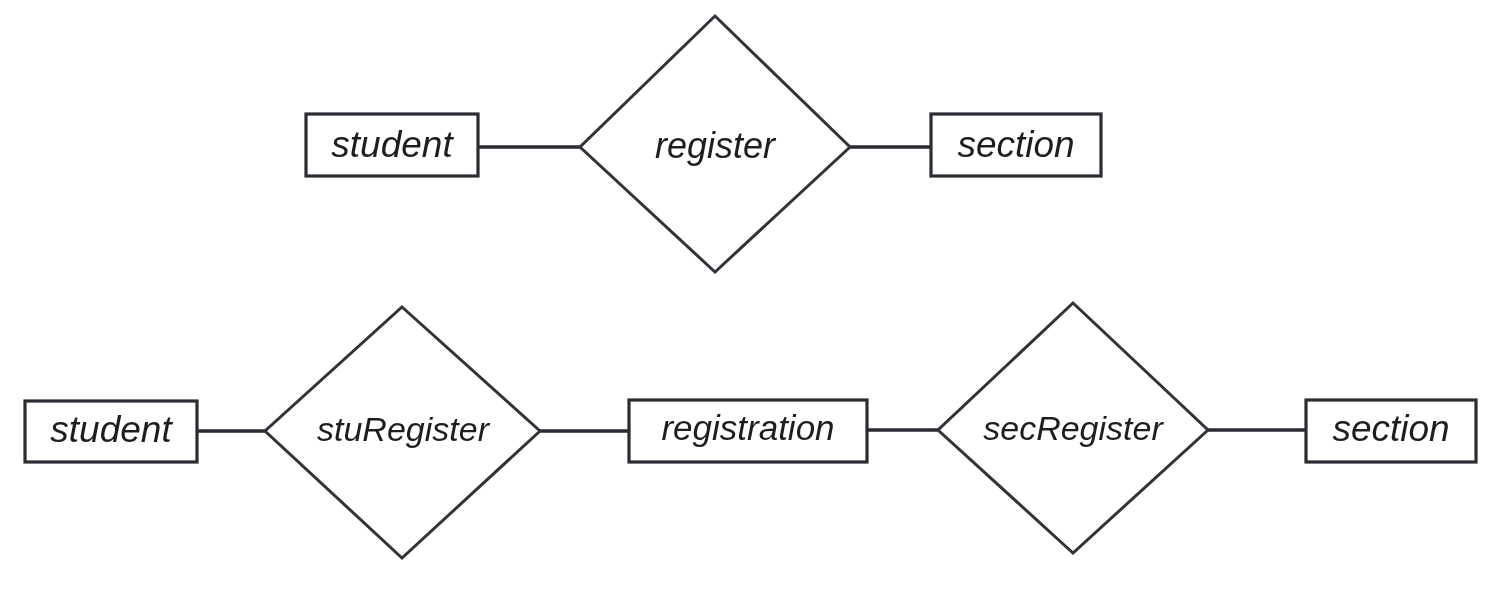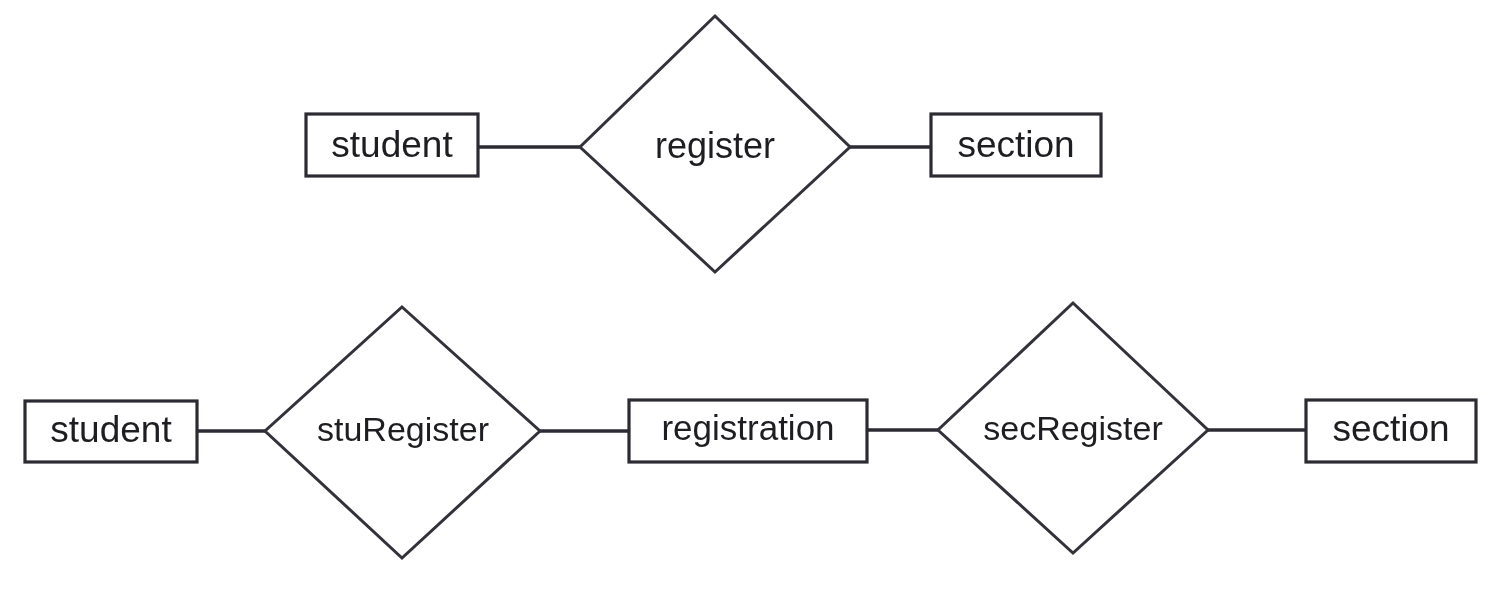--- a/index.html
+++ b/index.html
@@ -14,20 +14,21 @@
     position: relative;
     overflow: hidden;
     font-family: "Liberation Sans", sans-serif;
   }
   #diagram-canvas {
     position: absolute;
     left: 0;
     top: 0;
     width: 1500px;
     height: 589px;
+    font-style: italic;
   }
   .er-svg {
     display: block;
     width: 1500px;
     height: 589px;
   }
   .shape-stroke {
     fill: #ffffff;
     stroke: #2b2b33;
     stroke-width: 3.2;

